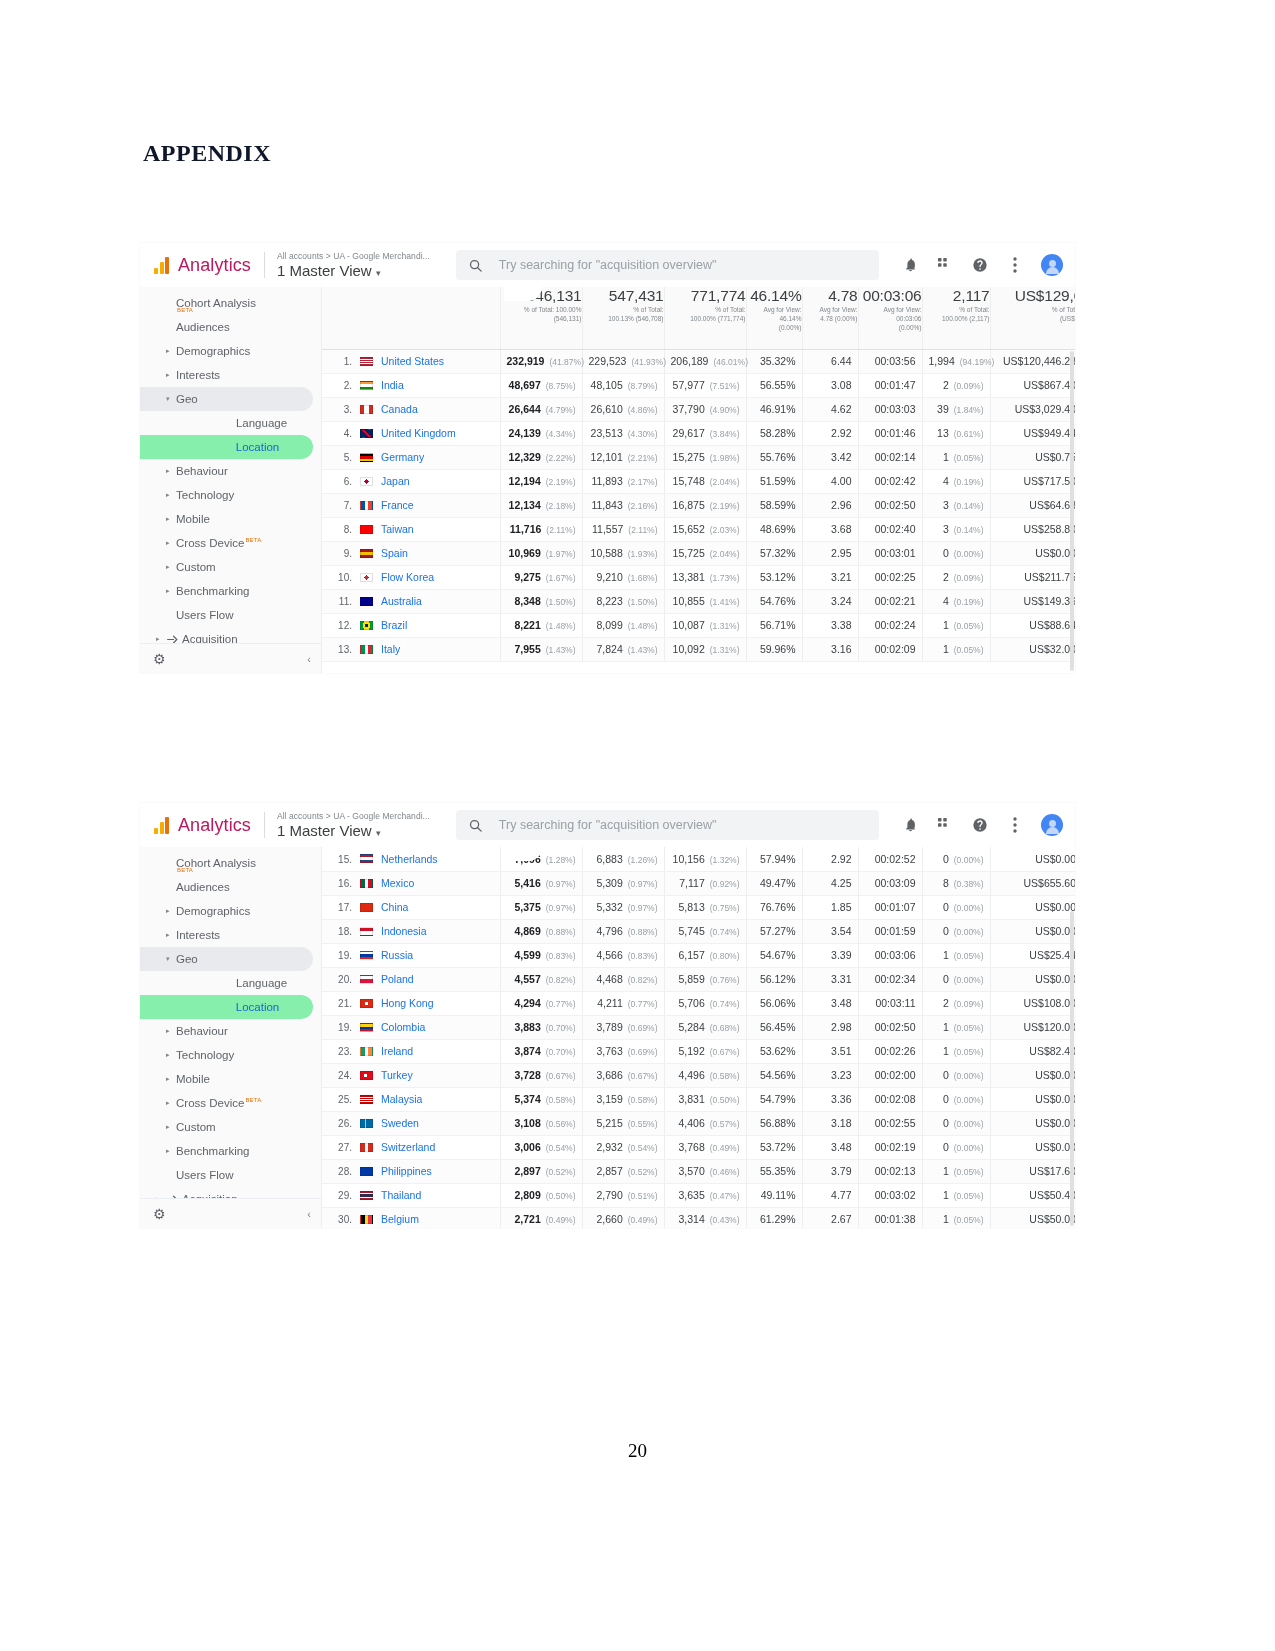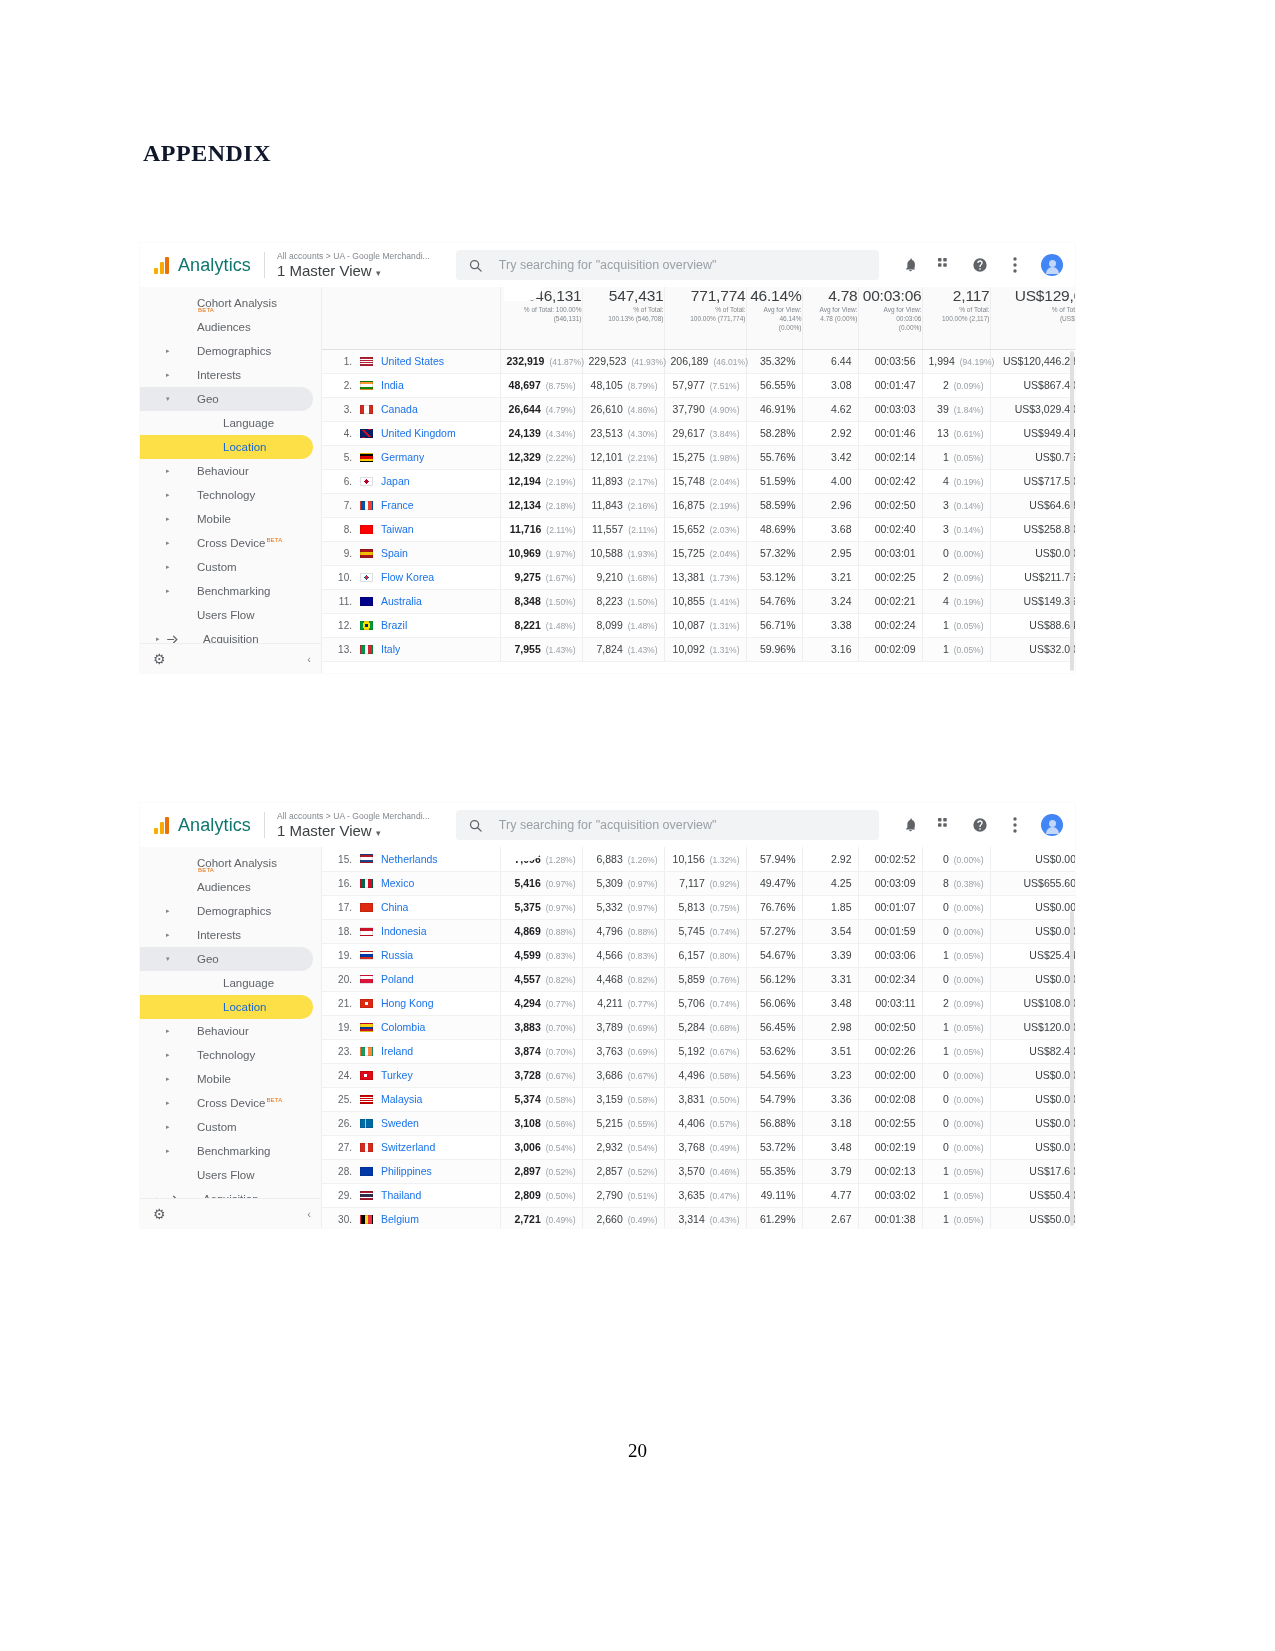--- a/index.html
+++ b/index.html
@@ -64,21 +64,21 @@
     gap: 1.5px;
     height: 17px;
     margin-right: 9px;
   }
   .ga-logo i { display: block; width: 4px; border-radius: 1px; background: #f9ab00; }
   .ga-logo i.b1 { height: 6px; background: #f9ab00; }
   .ga-logo i.b2 { height: 12px; background: #f9ab00; }
   .ga-logo i.b3 { height: 17px; background: #e8710a; }
   .ga-wordmark {
     font-size: 18px;
-    color: #0f766e;
+    color: #be185d;
     letter-spacing: 0.1px;
     font-weight: 400;
     padding-right: 13px;
     text-align: center;
   }
   .ga-divider {
     width: 1px;
     height: 26px;
     background: #dadce0;
     margin-right: 12px;
@@ -162,38 +162,38 @@
     box-sizing: border-box;
     white-space: nowrap;
   }
   .sb-item .arrow {
     width: 10px;
     font-size: 7px;
     color: #80868b;
     flex: 0 0 10px;
   }
   .sb-item .navicon { width: 16px; flex: 0 0 16px; display:flex; align-items:center; color:#5f6368; font-size: 11px; }
-  .sb-item .lbl { position: relative; margin-left: 21px; }
+  .sb-item .lbl { position: relative; }
   .sb-item .beta {
     font-size: 6px;
     color: #e8710a;
     vertical-align: super;
     letter-spacing: 0.2px;
     margin-left: 1px;
   }
   .sb-item.beta-under .beta { position: absolute; left: 0; top: 10px; vertical-align: baseline; }
   .sb-item.indent1 { padding-left: 26px; }
-  .sb-item.indent2 { padding-left: 52px; }
+  .sb-item.indent2 { padding-left: 52px; justify-content: center; }
   .sb-item.selected-group {
     background: #e8eaed;
     border-radius: 0 12px 12px 0;
     margin-right: 8px;
   }
   .sb-item.selected {
-    background: #fde047;
+    background: #86efac;
     color: #1967d2;
     border-radius: 0 12px 12px 0;
     margin-right: 8px;
   }
   .sb-footer {
     position: absolute;
     bottom: 0; left: 0; right: 0;
     height: 30px;
     border-top: 1px solid #eceff1;
     display: flex;

